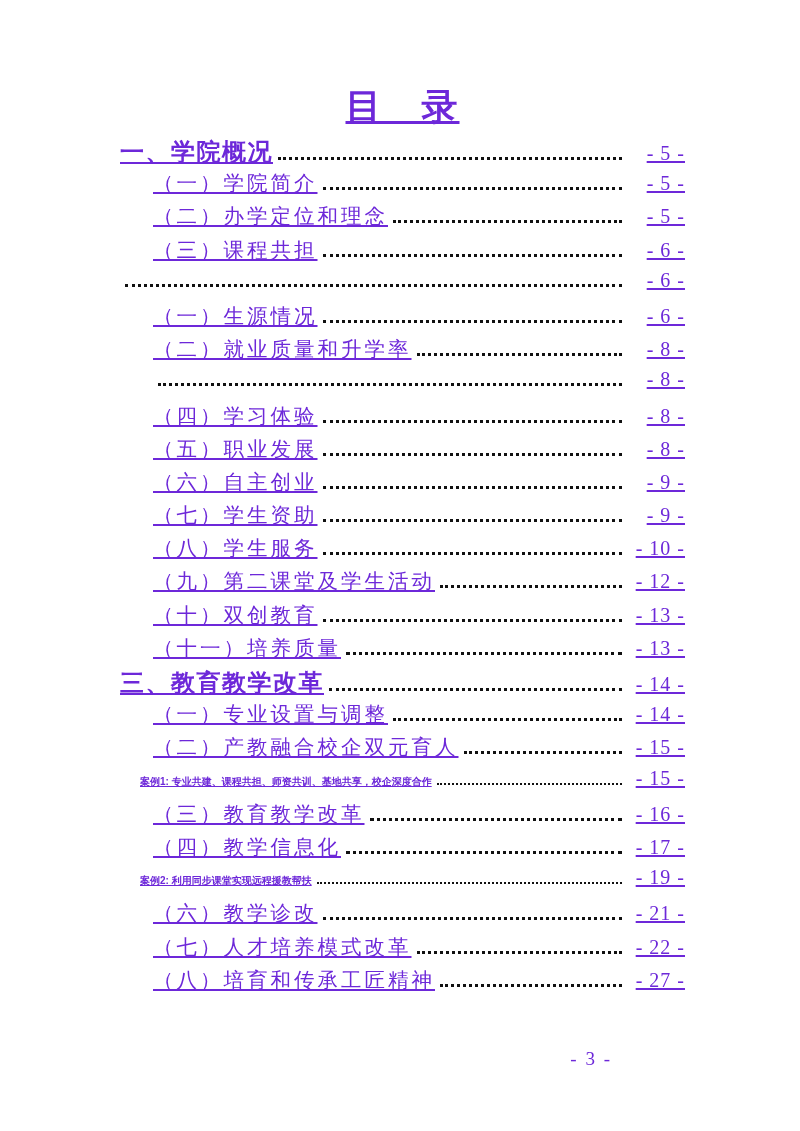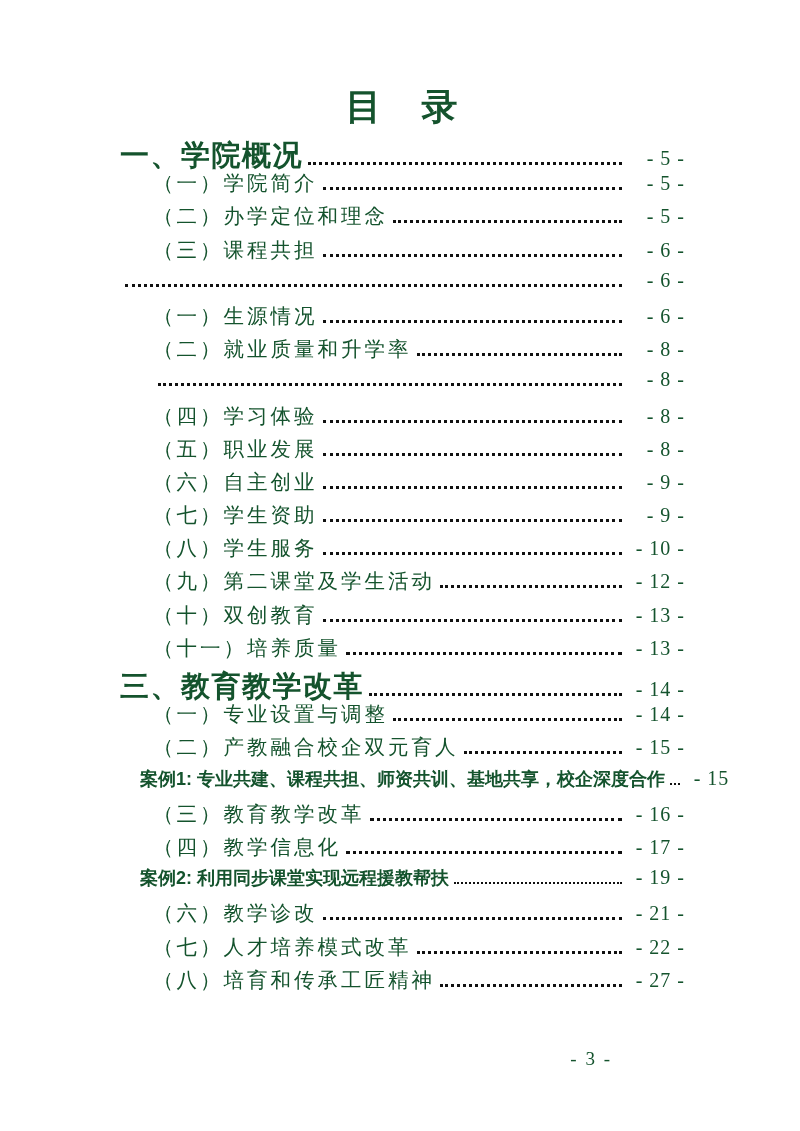--- a/index.html
+++ b/index.html
@@ -1,22 +1,23 @@
 <!DOCTYPE html>
 <html><head>
 <meta charset="utf-8">
 <style>
   html,body{margin:0;padding:0;background:#ffffff;}
   .page{
     position:relative;
     width:728px;height:1131px;
     background:#ffffff;
-    color:#14532d;
+    color:#6d28d9;
     font-family:"Liberation Serif","DejaVu Serif",serif;
     overflow:hidden;
+    text-decoration:underline;
   }
   .doc-title{
     padding-top:86px;
     width:565px;
     margin:0 auto 0 120px;
     text-align:center;
     font-size:36px;
     font-weight:bold;
     line-height:42px;
     letter-spacing:2px;
@@ -43,32 +44,32 @@
   .row .pagenum{
     white-space:pre;
     text-align:right;
     min-width:60px;
     font-size:20px;
     letter-spacing:1px;
     font-family:"Liberation Serif","DejaVu Serif",serif;
     font-weight:normal;
   }
   .row.h1 .label{
-    font-size:29px;
+    font-size:24px;
     font-weight:bold;
     letter-spacing:1.5px;
   }
   .row.h2{padding-left:33px;}
   .row.h2 .label{
     font-size:20.5px;
     letter-spacing:3px;
   }
   .row.case{padding-left:20px;}
   .row.case .label{
-    font-size:18px;
+    font-size:10px;
     font-weight:bold;
     letter-spacing:0;
     font-family:"Liberation Sans","DejaVu Sans",sans-serif;
   }
   .row.case .dots{border-bottom-width:2px;margin-bottom:4px;}
   .footer-pagenum{
     position:absolute;
     top:1048px;
     right:116px;
     font-size:19px;

